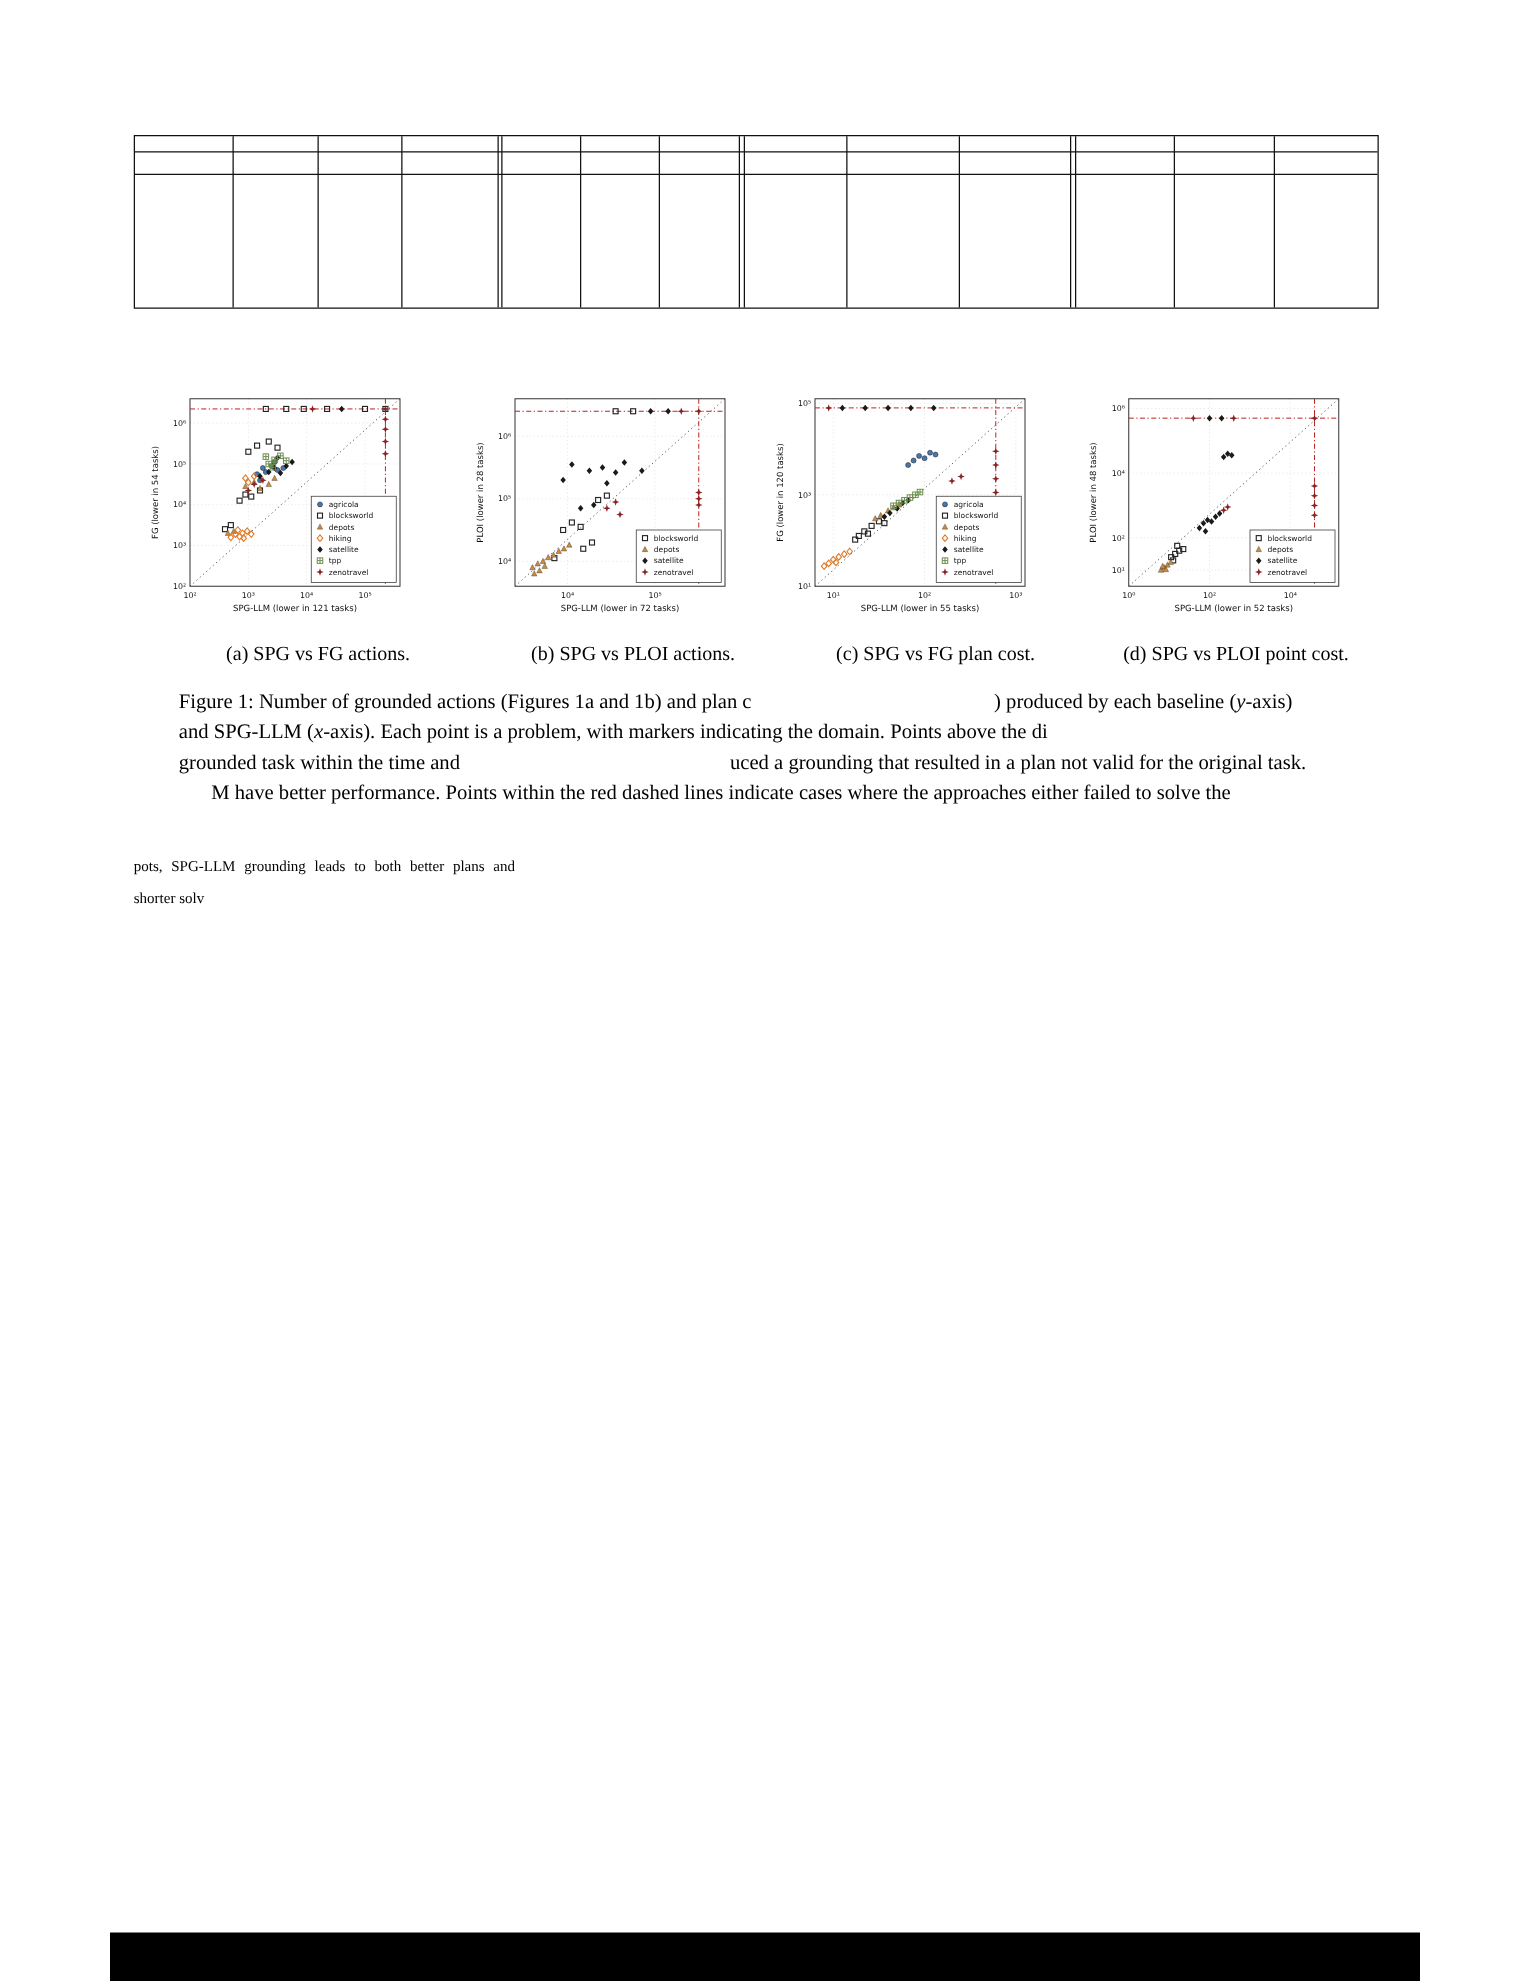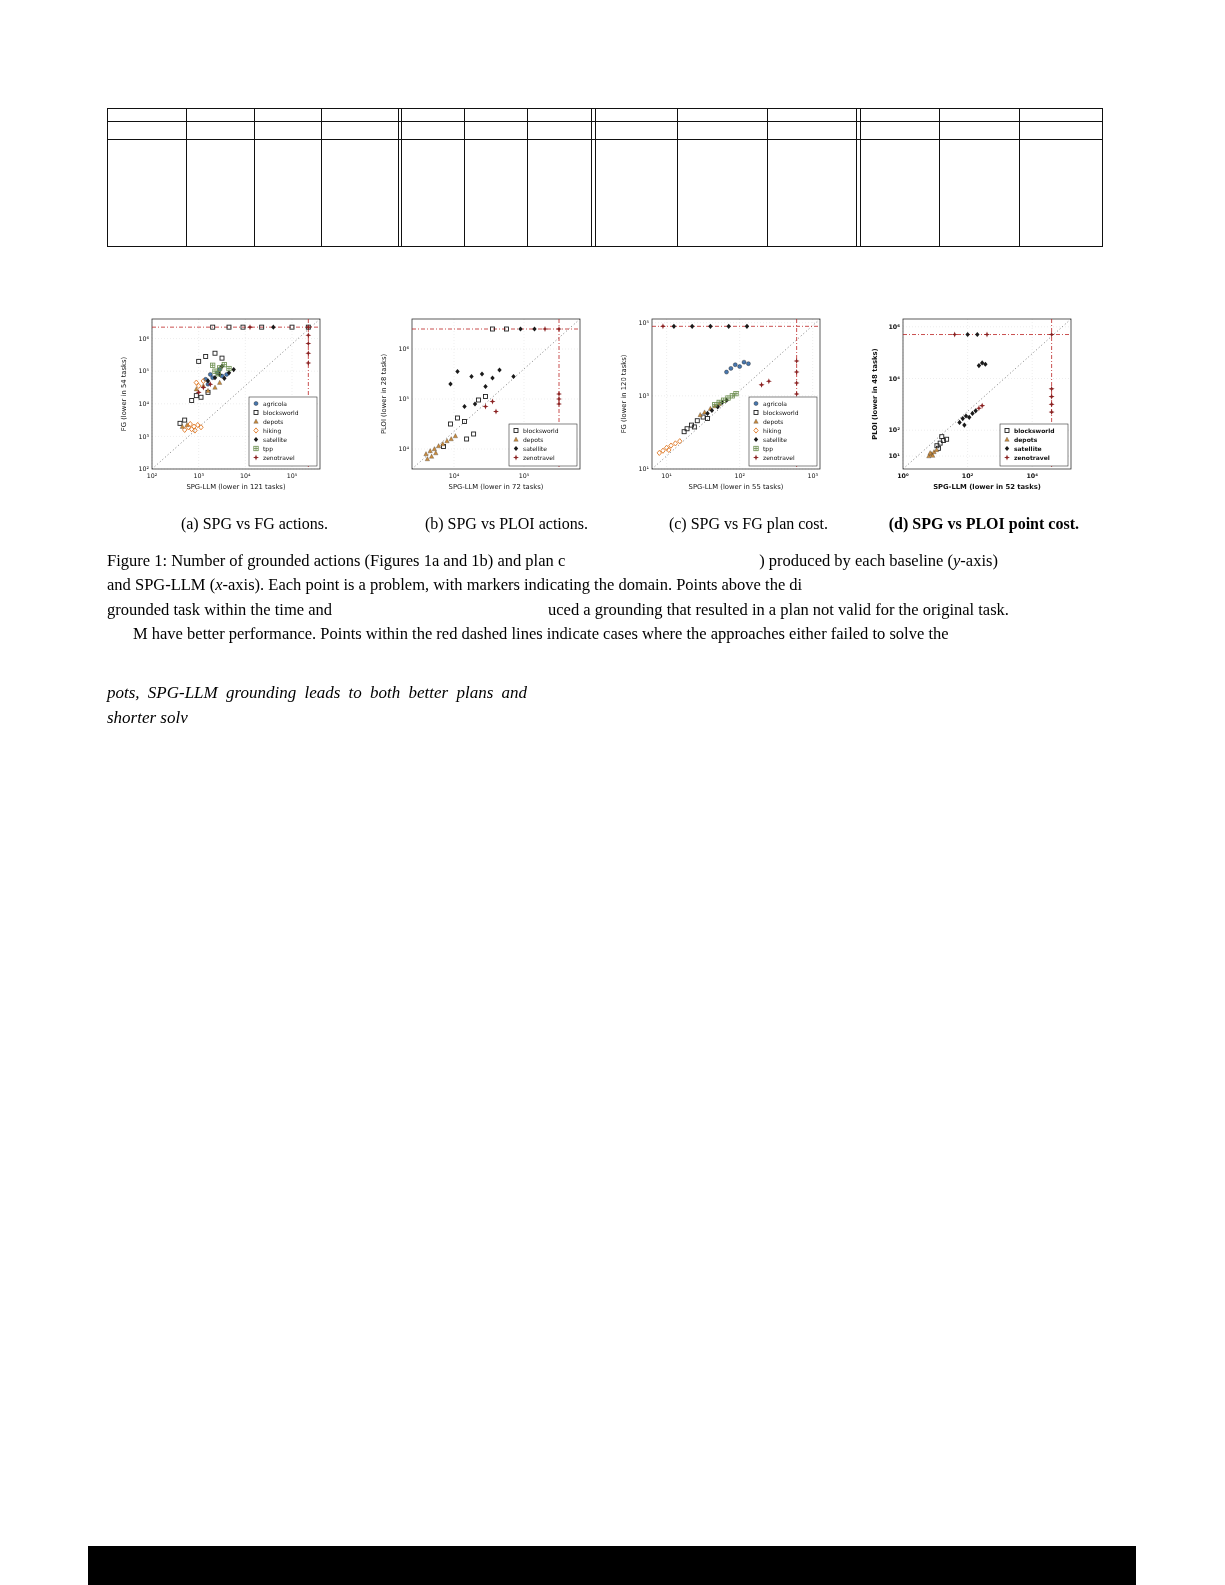--- a/index.html
+++ b/index.html
@@ -13,29 +13,29 @@
   .tline.h{height:1px;left:0;right:0;width:100%;}
 
   
   .figures-row{position:absolute;left:0;top:313px;width:1225px;height:230px;}
   .panel{position:absolute;width:212px;top:0;}
   .panel svg{display:block;}
   .subcap{font-size:16px;text-align:right;margin-top:10px;white-space:nowrap;}
 
   
   .caption{position:absolute;left:107px;top:549px;width:1002px;font-size:16.5px;line-height:24.3px;}
-  .cap-line{white-space:nowrap;}
+  .cap-line{white-space:nowrap;margin-left:36px;}
   .gap{display:inline-block;}
   .g1{width:194px;}
   .g4{width:216px;}
   .indent{display:inline-block;width:26px;}
   .mathvar{font-style:italic;}
 
   
-  .bodytext{position:absolute;left:107px;top:681px;width:478px;font-size:17px;line-height:24.5px;font-style:italic;}
+  .bodytext{position:absolute;left:107px;top:681px;width:478px;font-size:12px;line-height:24.5px;}
   .bodyline1{word-spacing:4px;white-space:nowrap;}
 
   
   .blackbar{position:absolute;left:88px;top:1546px;width:1048px;height:39px;background:#000;}
 </style>
 </head>
 <body>
 
 <div class="page">
 
@@ -355,21 +355,21 @@
           <text x="147" y="128.7" font-size="6" font-family="DejaVu Sans, sans-serif" fill="#111">satellite</text>
           <rect x="137.8" y="133.3" width="4.4" height="4.4" fill="none" stroke="#6b8e4e" stroke-width="0.8"></rect>
           <line x1="137.8" y1="135.5" x2="142.2" y2="135.5" stroke="#6b8e4e" stroke-width="0.8"></line>
           <line x1="140" y1="133.3" x2="140" y2="137.7" stroke="#6b8e4e" stroke-width="0.8"></line>
           <text x="147" y="137.7" font-size="6" font-family="DejaVu Sans, sans-serif" fill="#111">tpp</text>
           <polygon points="140,141.5 140.8,143.7 143,144.5 140.8,145.3 140,147.5 139.2,145.3 137,144.5 139.2,143.7" fill="#8b2222"></polygon>
           <text x="147" y="146.7" font-size="6" font-family="DejaVu Sans, sans-serif" fill="#111">zenotravel</text>
         </svg>
       <div class="subcap">(c) SPG vs FG plan cost.</div>
     </div>
-    <div class="panel" style="left:867px;font-weight:bold;">
+    <div class="panel" style="left:867px;">
       <svg width="212" height="192" viewBox="0 0 212 192">
           <line x1="36" y1="6" x2="36" y2="156" stroke="#dcdcdc" stroke-width="0.5" stroke-dasharray="1 2"></line>
           <line x1="100.61538461538461" y1="6" x2="100.61538461538461" y2="156" stroke="#dcdcdc" stroke-width="0.5" stroke-dasharray="1 2"></line>
           <line x1="165.23076923076923" y1="6" x2="165.23076923076923" y2="156" stroke="#dcdcdc" stroke-width="0.5" stroke-dasharray="1 2"></line>
           <line x1="36" y1="143.06896551724137" x2="204" y2="143.06896551724137" stroke="#dcdcdc" stroke-width="0.5" stroke-dasharray="1 2"></line>
           <line x1="36" y1="117.20689655172413" x2="204" y2="117.20689655172413" stroke="#dcdcdc" stroke-width="0.5" stroke-dasharray="1 2"></line>
           <line x1="36" y1="65.48275862068965" x2="204" y2="65.48275862068965" stroke="#dcdcdc" stroke-width="0.5" stroke-dasharray="1 2"></line>
           <line x1="36" y1="13.758620689655174" x2="204" y2="13.758620689655174" stroke="#dcdcdc" stroke-width="0.5" stroke-dasharray="1 2"></line>
           <rect x="36" y="6" width="168" height="150" fill="none" stroke="#333" stroke-width="0.8"></rect>
           <line x1="36" y1="156" x2="204" y2="6" stroke="#444" stroke-width="0.7" stroke-dasharray="1 2.5"></line>

